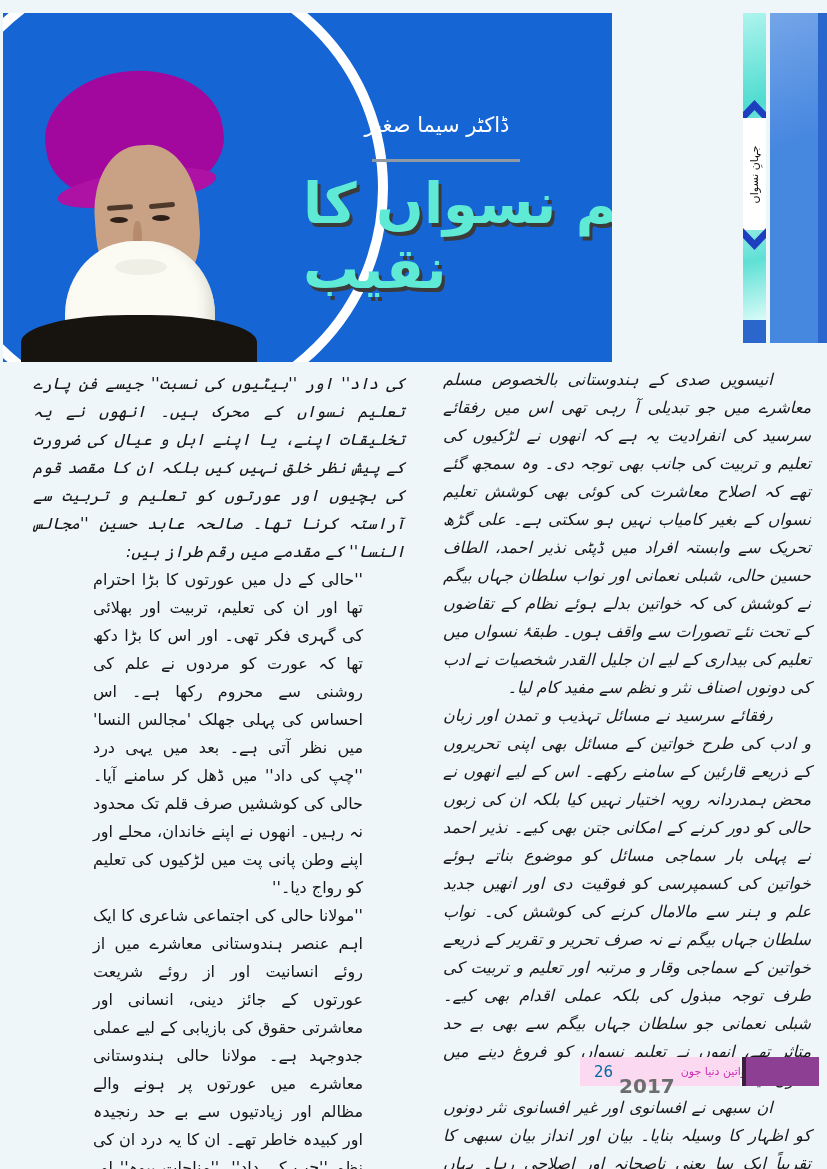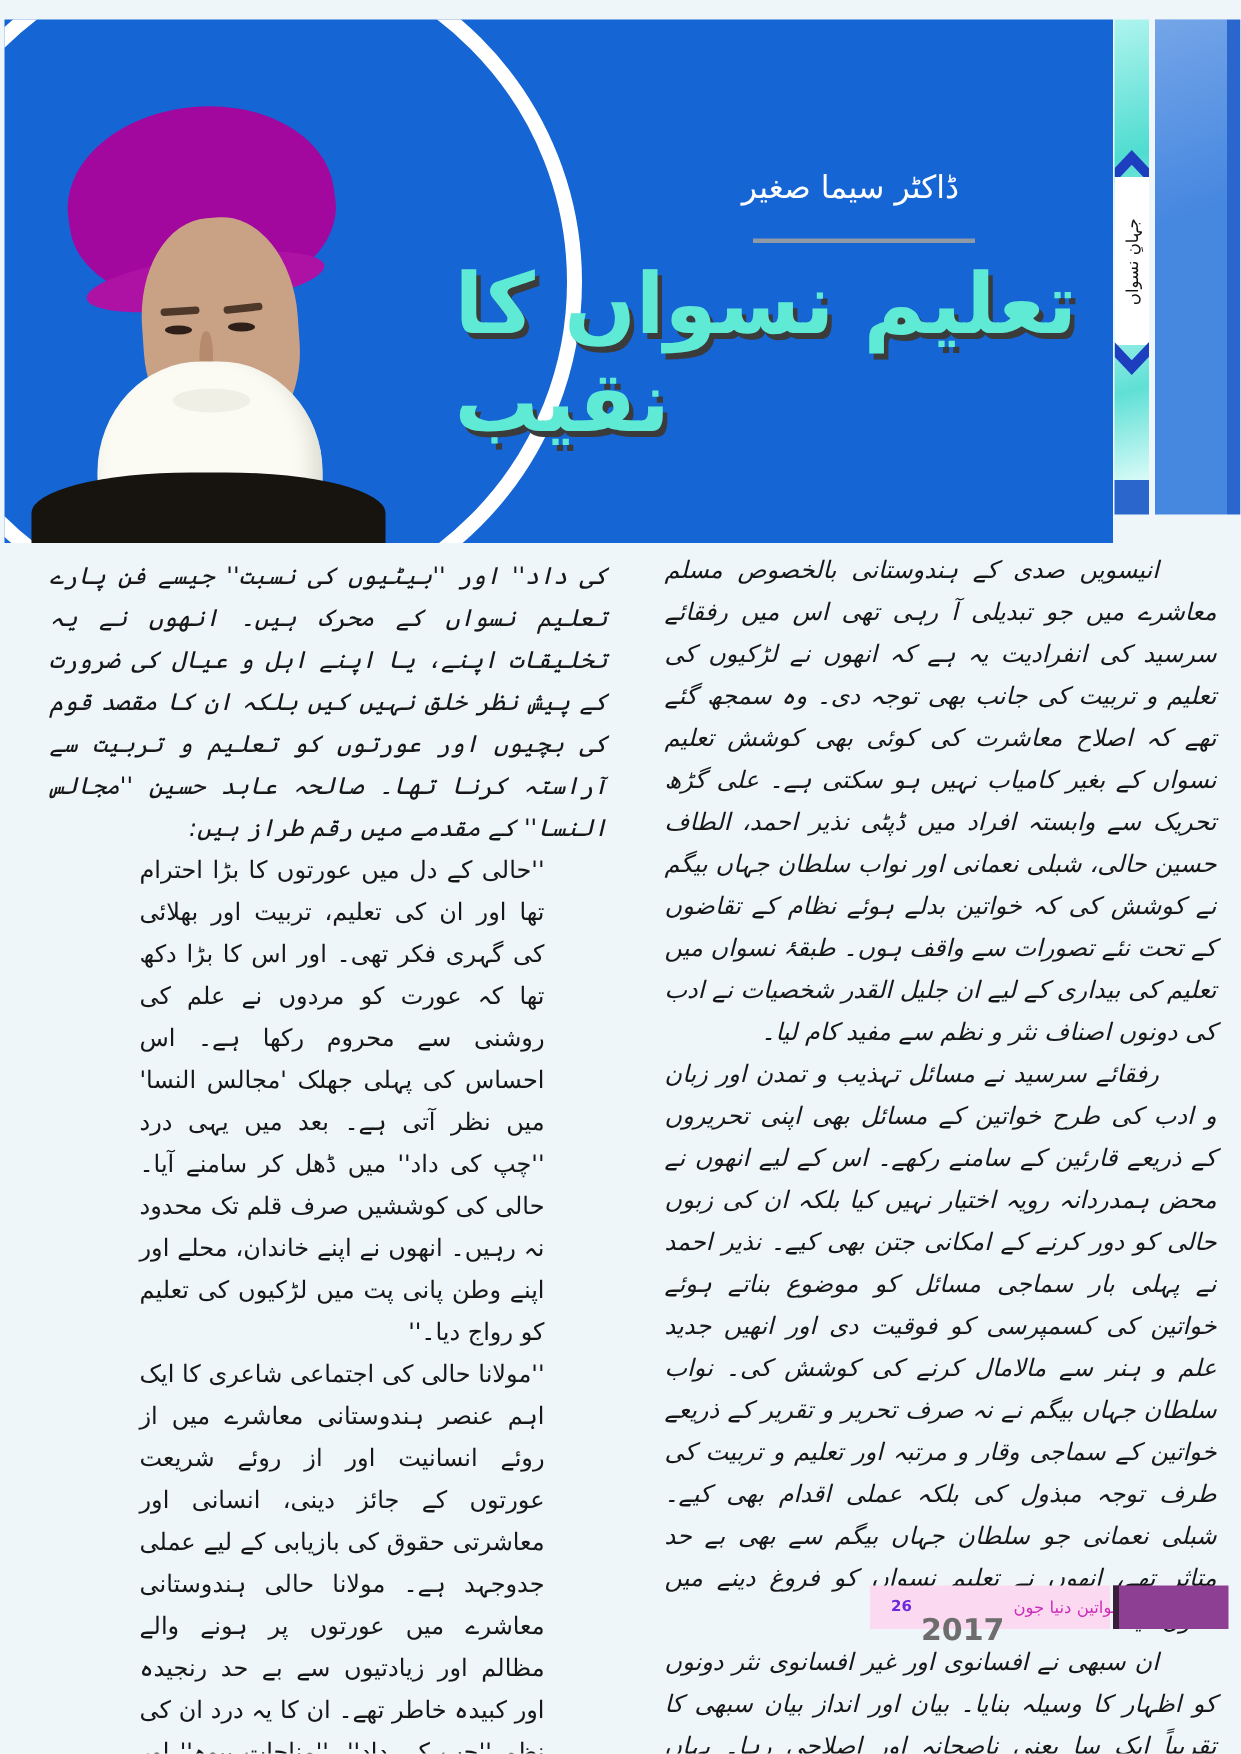--- a/index.html
+++ b/index.html
@@ -6,21 +6,21 @@
   body{
     width:827px;height:1169px;
     background:#f3f9fb;
     font-family:"DejaVu Sans","Liberation Sans",sans-serif;
     position:relative;overflow:hidden;
   }
   .page{position:absolute;inset:0;background:#eef6f9;}
 
   
   .header{
-    position:absolute;left:3px;top:13px;width:739px;height:349px;
+    position:absolute;left:3px;top:13px;width:609px;height:349px;
     background:#1565d4;overflow:hidden;
   }
   .ring{
     position:absolute;left:-75px;top:-55px;width:440px;height:440px;
     border:10px solid #ffffff;border-radius:50%;
   }
   .portrait{position:absolute;left:0;top:40px;width:270px;height:309px;}
   .cap{
     position:absolute;left:42px;top:18px;width:178px;height:128px;
     background:#a3089e;border-radius:48% 52% 42% 46%;
@@ -107,21 +107,21 @@
   .quote{margin:0 42px 0 60px;text-indent:0;}
 
   
   .footer-pink{
     position:absolute;left:580px;top:1057px;width:160px;height:29px;
     background:#fbd9f1;display:flex;align-items:center;justify-content:flex-end;
     direction:rtl;gap:6px;padding-left:8px;box-sizing:border-box;
   }
   .footer-journal{color:#cc2db8;font-size:11px;white-space:nowrap;}
   .footer-year{color:#6d6d6d;font-size:20px;font-weight:bold;margin-top:28px;}
-  .footer-pagenum{color:#6d28d9;font-size:10px;font-weight:bold;margin-left:6px;}
+  .footer-pagenum{color:#0369a1;font-size:15px;font-weight:normal;margin-left:6px;}
   .footer-purple{
     position:absolute;left:742px;top:1057px;width:77px;height:29px;
     background:#8d3f93;border-left:4px solid #3a1f3a;box-sizing:border-box;
   }
 </style>
 </head>
 <body>
 
 <div class="page">
 

